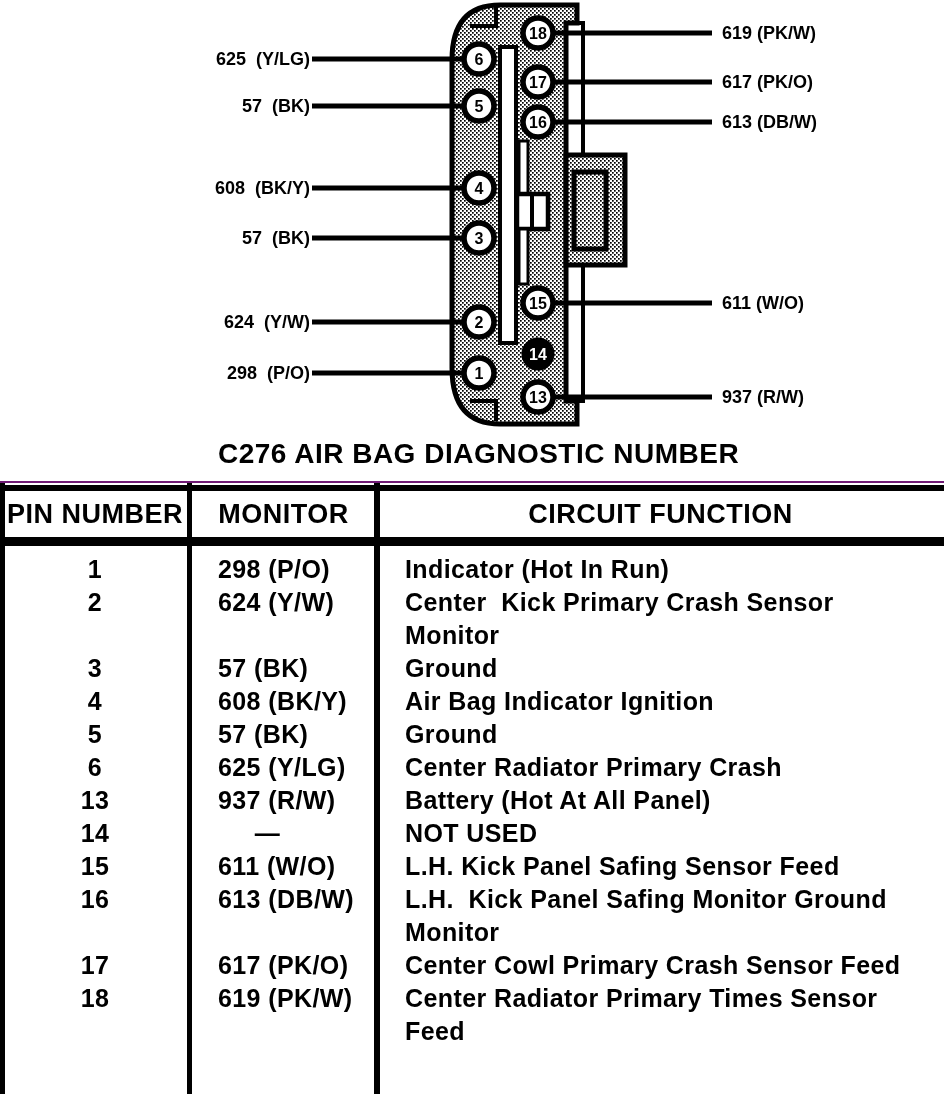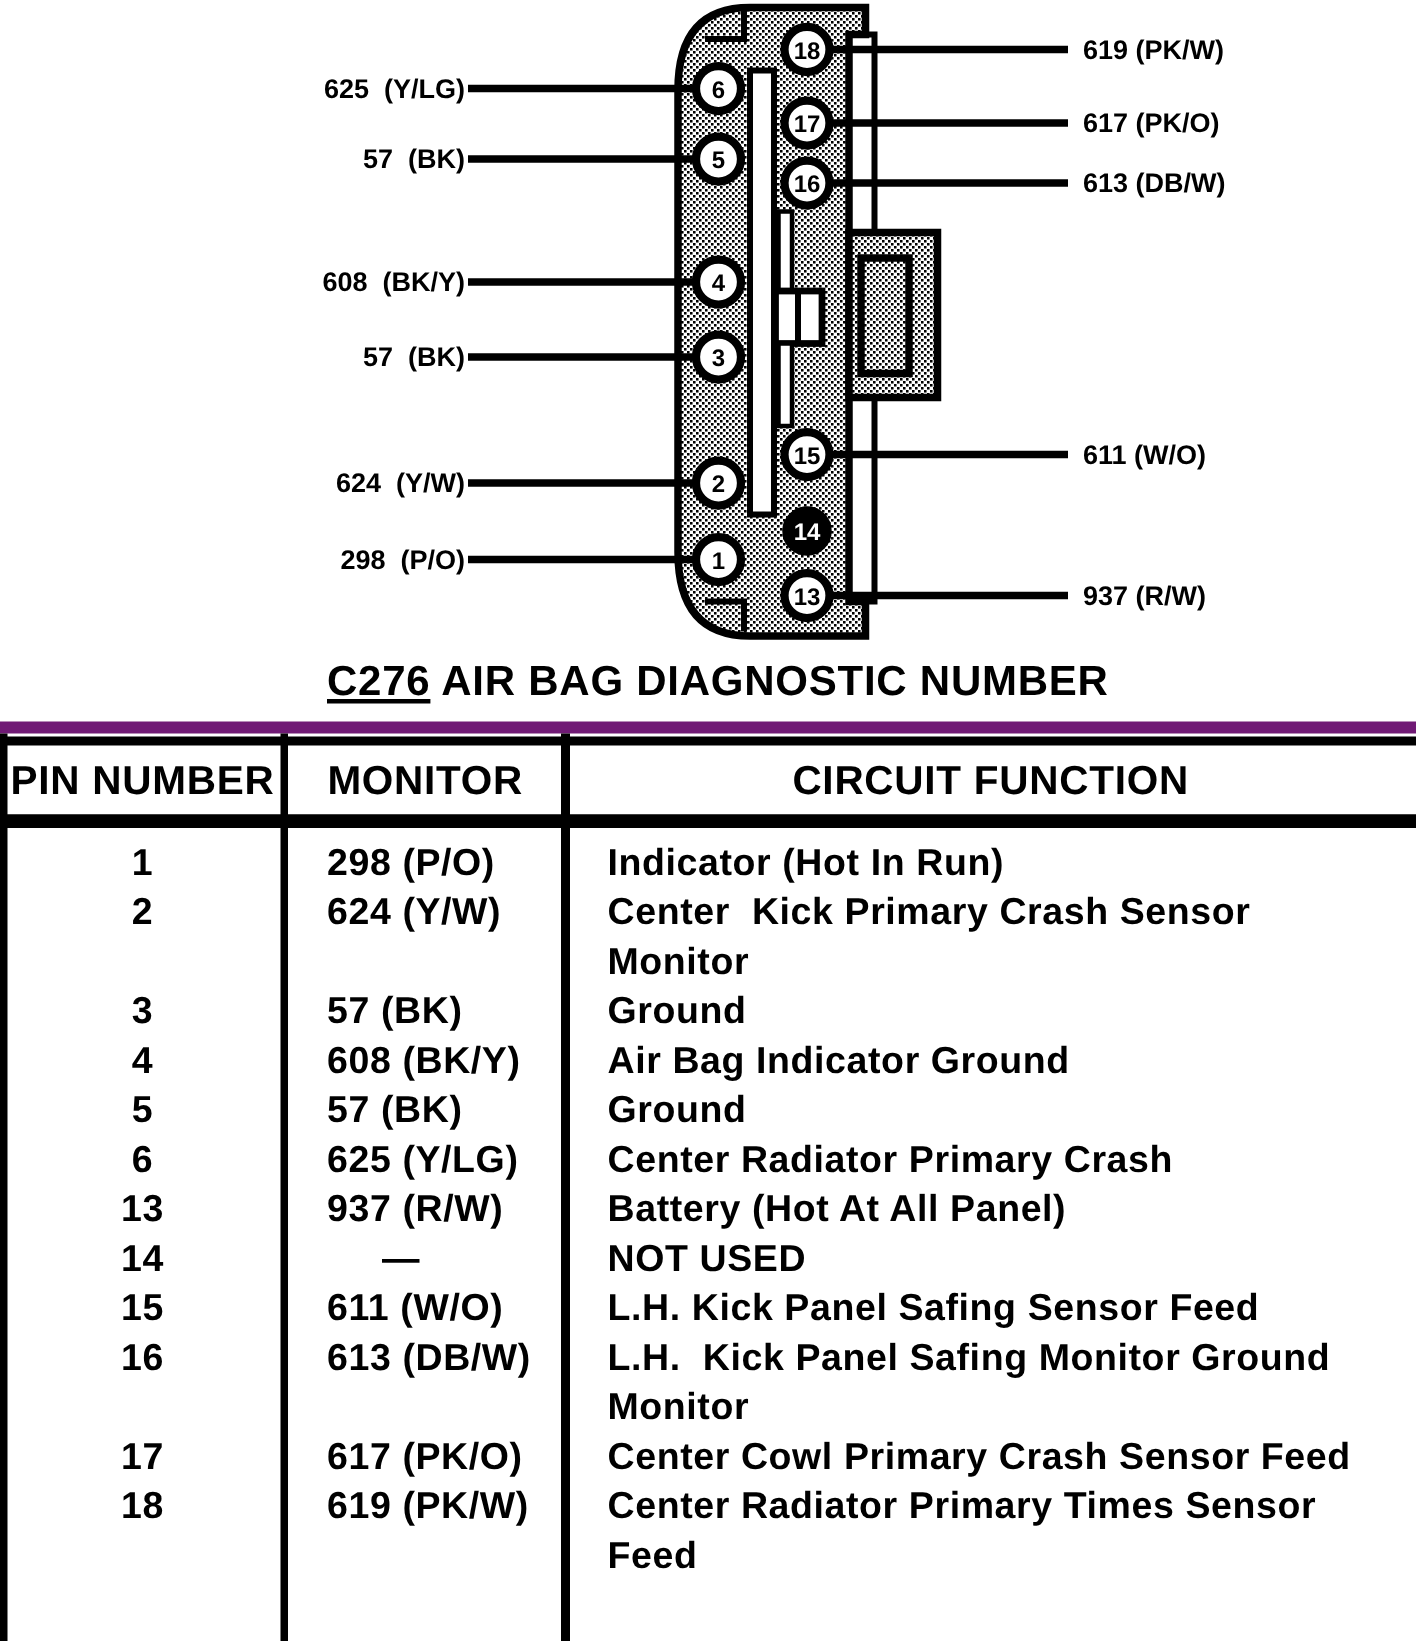--- a/index.html
+++ b/index.html
@@ -17,25 +17,25 @@
   .pin-filled { fill:#000; stroke:#000; stroke-width:3; }
   .pin-num { font-size:16px; font-weight:bold; text-anchor:middle; fill:#000; }
   .pin-num.inv { fill:#fff; }
   .wire-label { font-size:18px; font-weight:bold; fill:#000; white-space:pre; }
   .anchor-end { text-anchor:end; }
 
   .title {
     position:absolute; left:218px; top:438px;
     font-size:28px; font-weight:bold; letter-spacing:0.5px; white-space:pre;
   }
-  .title .cid { text-decoration:underline; text-decoration-thickness:3px; text-underline-offset:3px; }
+  .title .cid { text-decoration-thickness:3px; text-underline-offset:3px; }
 
   .table-wrap {
     position:absolute; left:0; top:481px; width:944px; height:613px;
-    border-top:8px solid #701a75; box-sizing:border-box;
+    border-top:2px solid #701a75; box-sizing:border-box;
   }
   .thick-top { height:6px; background:#000; margin-top:2px; }
   .vline { position:absolute; top:0; bottom:0; background:#000; }
   .vline.left  { left:0;    width:5px; }
   .vline.one   { left:187px; width:5px; }
   .vline.two   { left:374px; width:6px; }
 
   table.pin-table {
     width:944px; border-collapse:collapse; table-layout:fixed;
     font-size:25px; font-weight:bold; letter-spacing:0.4px;
@@ -187,21 +187,21 @@
 Monitor</td>
         </tr>
         <tr>
           <td class="c-pin">3</td>
           <td class="c-circuit">57 (BK)</td>
           <td class="c-fn">Ground</td>
         </tr>
         <tr>
           <td class="c-pin">4</td>
           <td class="c-circuit">608 (BK/Y)</td>
-          <td class="c-fn">Air Bag Indicator Ground</td>
+          <td class="c-fn">Air Bag Indicator Ignition</td>
         </tr>
         <tr>
           <td class="c-pin">5</td>
           <td class="c-circuit">57 (BK)</td>
           <td class="c-fn">Ground</td>
         </tr>
         <tr>
           <td class="c-pin">6</td>
           <td class="c-circuit">625 (Y/LG)</td>
           <td class="c-fn">Center Radiator Primary Crash</td>

